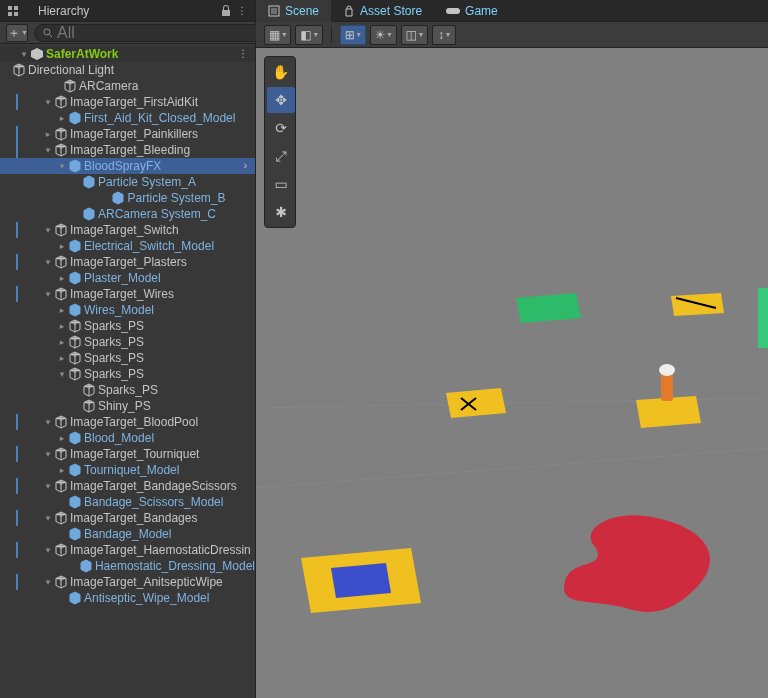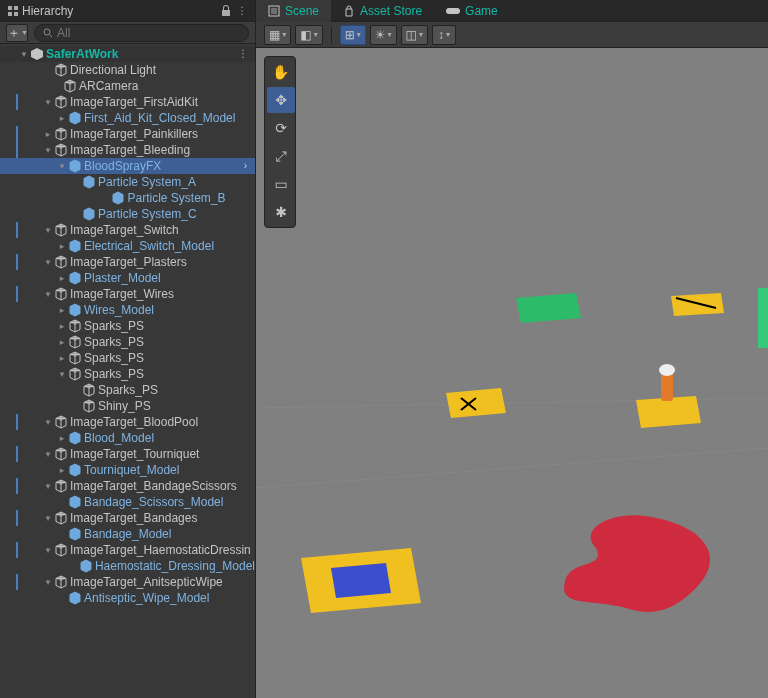--- a/index.html
+++ b/index.html
@@ -26,21 +26,21 @@
     height: 22px;
     background: #282828;
     display: flex;
     align-items: center;
     padding: 0 8px;
     border-bottom: 1px solid #222;
   }
   .panel-tab {
     display: flex;
     align-items: center;
-    gap: 4px;
+    gap: 20px;
     color: #c4c4c4;
   }
   .panel-tab .icon { width: 10px; height: 10px; }
   .lock-icon { margin-left: auto; }
   .toolbar-row {
     height: 22px;
     background: #3c3c3c;
     display: flex;
     align-items: center;
     padding: 0 6px;
@@ -70,21 +70,21 @@
     align-items: center;
     gap: 4px;
     padding: 0 8px;
     color: #8a8a8a;
   }
   .search-pill input {
     flex: 1;
     background: none;
     border: none;
     color: #c4c4c4;
-    font-size: 12px;
+    font-size: 16px;
     outline: none;
   }
   .tree {
     flex: 1;
     overflow-y: auto;
     padding-top: 2px;
   }
   .tree-row {
     display: flex;
     align-items: center;
@@ -102,21 +102,21 @@
     font-size: 9px;
     cursor: pointer;
   }
   .tree-row .cube {
     width: 14px; height: 14px; margin-right: 2px;
     display: flex; align-items: center; justify-content: center;
   }
   .tree-row .label { font-size: 12px; }
   .tree-row.prefab .cube svg path { fill: #6fa8dc; }
   .tree-row.prefab .label { color: #7fb3e2; }
-  .tree-row .label.bold { font-weight: bold; color: #14b8a6; }
+  .tree-row .label.bold { font-weight: bold; color: #84cc16; }
   .blue-bar {
     position: absolute;
     left: 16px; top: 0; bottom: 0;
     width: 2px;
     background: #4a7fbc;
   }
   .scene-header-row {
     background: #333333;
   }
   .scene-header-row .more {
@@ -140,21 +140,21 @@
     display: flex;
     align-items: center;
     border-bottom: 1px solid #222;
   }
   .main-tab {
     height: 22px;
     padding: 0 12px;
     display: flex;
     align-items: center;
     gap: 5px;
-    color: #14b8a6;
+    color: #7dd3fc;
     cursor: pointer;
   }
   .main-tab.active { background: #383838; }
   .scene-toolbar {
     height: 26px;
     background: #3c3c3c;
     display: flex;
     align-items: center;
     padding: 0 8px;
     gap: 4px;
@@ -251,21 +251,21 @@
     <div class="tree-row scene-header-row" style="padding-left:18px;">
       <span class="fold">▾</span>
       <span class="cube">
         <svg width="14" height="14">
             <polygon points="7,1 13,4 13,10 7,13 1,10 1,4" fill="#c4c4c4"></polygon>
           </svg>
       </span>
       <span class="label bold">SaferAtWork</span>
       <span class="more">⋮</span>
     </div>
-  <div class="tree-row" style="padding-left: 42px;">
+  <div class="tree-row" style="">
         <span class="fold"></span>
         <span class="cube">
           <svg width="14" height="14">
             <path d="M7 1 L12 3.5 L12 10.5 L7 13 L2 10.5 L2 3.5 Z M7 1 L7 13 M2 3.5 L12 3.5" stroke="#c4c4c4" fill="none" stroke-width="1"></path>
             <path d="M7 1 L12 3.5 L7 6 L2 3.5 Z" fill="#c4c4c4" opacity="0.5"></path>
           </svg>
         </span>
         <span class="label">Directional Light</span>
       </div>
       <div class="tree-row" style="padding-left: 51px;">
@@ -353,21 +353,21 @@
         <span class="label">Particle System_B</span>
       </div>
       <div class="tree-row prefab" style="padding-left: 70px;">
         <span class="fold"></span>
         <span class="cube">
           <svg width="14" height="14">
             <path d="M7 1 L12 3.5 L12 10.5 L7 13 L2 10.5 L2 3.5 Z M7 1 L7 13 M2 3.5 L12 3.5" stroke="#6fa8dc" fill="none" stroke-width="1"></path>
             <path d="M7 1 L12 3.5 L7 6 L2 3.5 Z" fill="#6fa8dc" opacity="0.5"></path>
           </svg>
         </span>
-        <span class="label">Particle System_C</span>
+        <span class="label">ARCamera System_C</span>
       </div>
       <div class="tree-row" style="padding-left: 42px;">
         <div class="blue-bar"></div>
         <span class="fold">▾</span>
         <span class="cube">
           <svg width="14" height="14">
             <path d="M7 1 L12 3.5 L12 10.5 L7 13 L2 10.5 L2 3.5 Z M7 1 L7 13 M2 3.5 L12 3.5" stroke="#c4c4c4" fill="none" stroke-width="1"></path>
             <path d="M7 1 L12 3.5 L7 6 L2 3.5 Z" fill="#c4c4c4" opacity="0.5"></path>
           </svg>
         </span>

